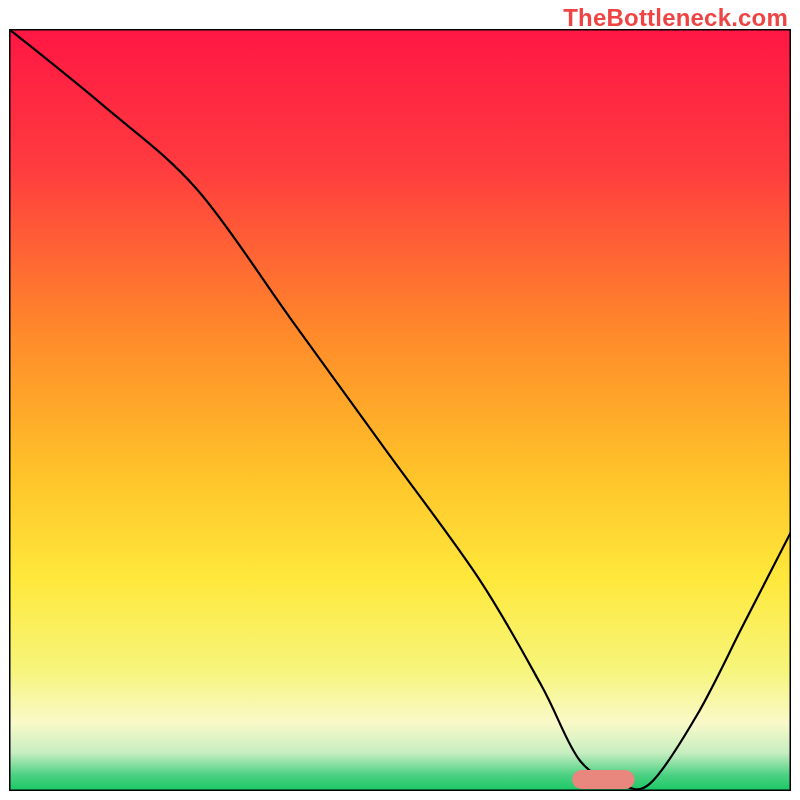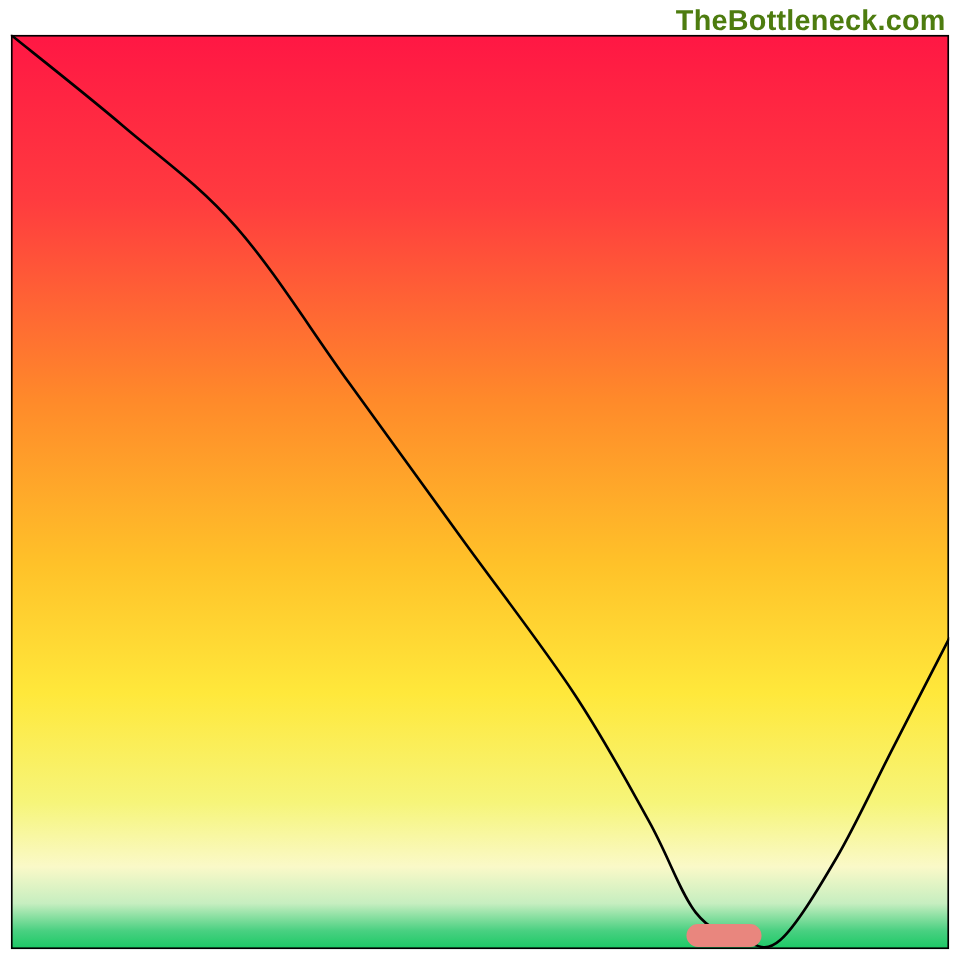--- a/index.html
+++ b/index.html
@@ -18,21 +18,21 @@
     width: 782px;
     height: 762px;
     box-sizing: border-box;
   }
   .watermark {
     position: absolute;
     top: 4px;
     right: 12px;
     font-size: 24px;
     font-weight: 600;
-    color: #4d7c0f;
+    color: #ef4444;
     letter-spacing: 0.2px;
     font-family: Arial, Helvetica, sans-serif;
     margin-left: 24px;
   }
   svg {
     display: block;
   }
 </style>
 </head>
 <body>

